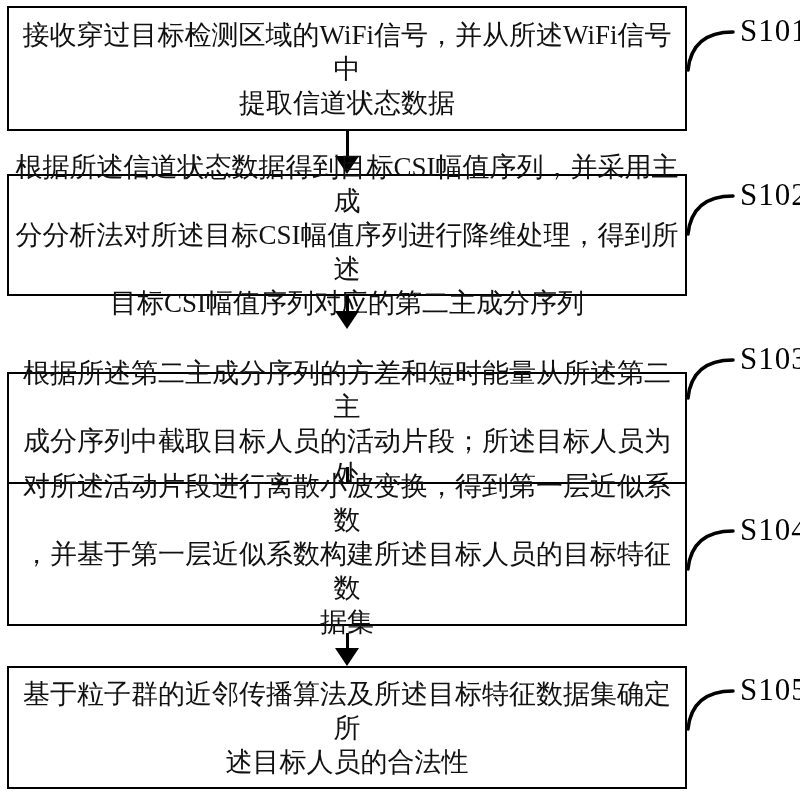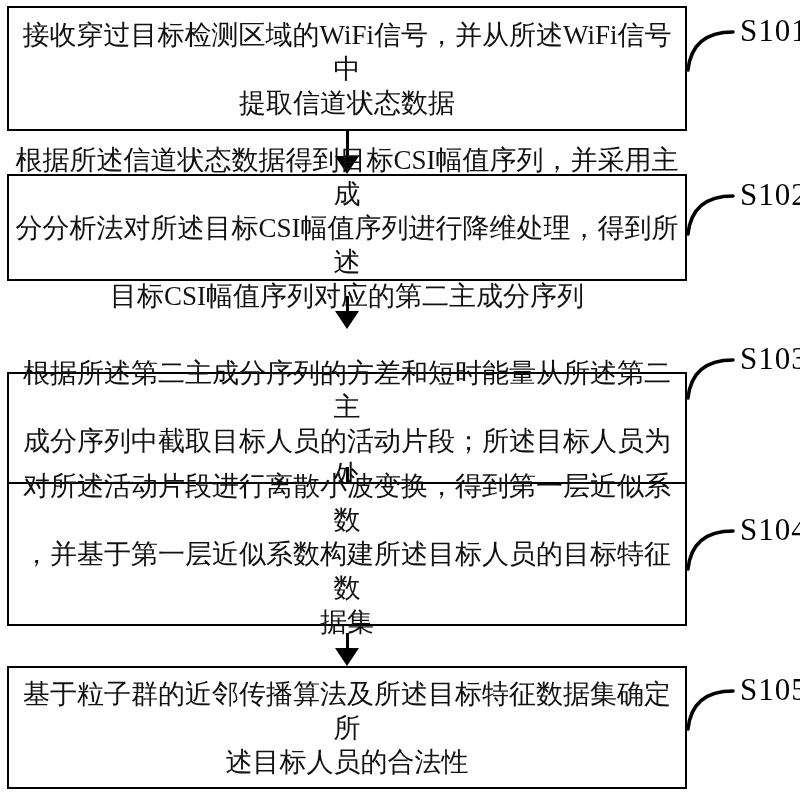--- a/index.html
+++ b/index.html
@@ -87,21 +87,21 @@
   <svg class="connector" style="left:685px; top:29px;" viewBox="0 0 50 44">
     <path d="M48,3 Q7,3 3,41"></path>
   </svg>
   <div class="step-label" style="top:15px;">S101</div>
 
   <div class="flow-arrow" style="top:131px;">
     <div class="shaft" style="height:25px;"></div>
     <div class="head"></div>
   </div>
 
-  <div class="step-box" style="top:174px; height:107px;">
+  <div class="step-box" style="top:174px; height:122px;">
     <div class="step-text">根据所述信道状态数据得到目标CSI幅值序列，并采用主成
 分分析法对所述目标CSI幅值序列进行降维处理，得到所述
 目标CSI幅值序列对应的第二主成分序列</div>
   </div>
   <svg class="connector" style="left:685px; top:193px;" viewBox="0 0 50 44">
     <path d="M48,3 Q7,3 3,41"></path>
   </svg>
   <div class="step-label" style="top:179px;">S102</div>
 
   <div class="flow-arrow" style="top:296px;">

